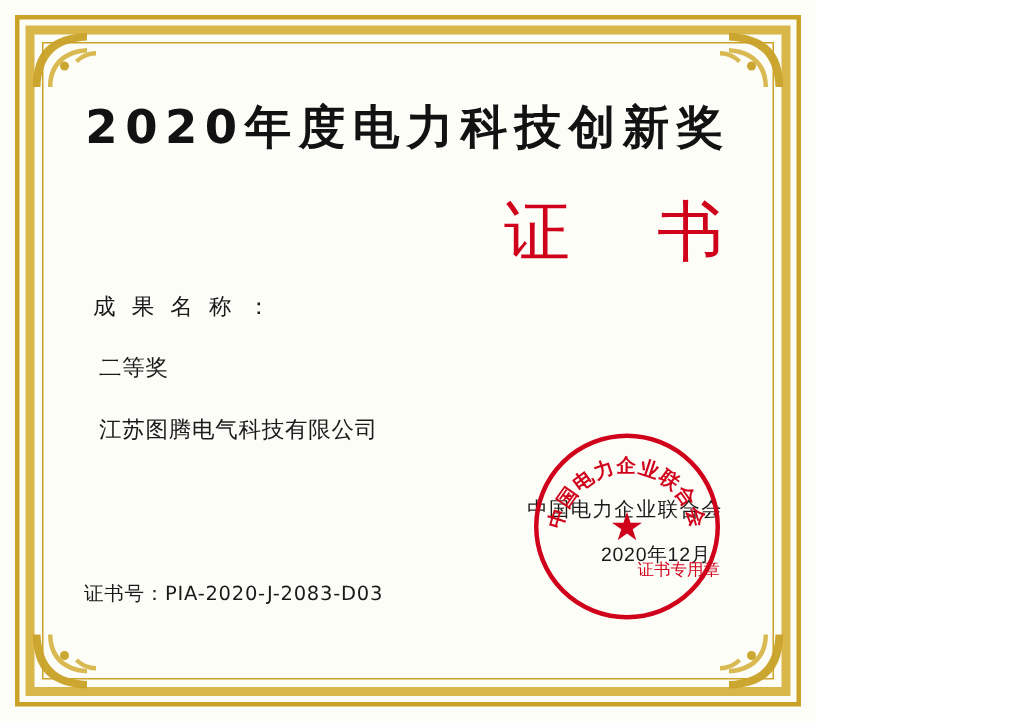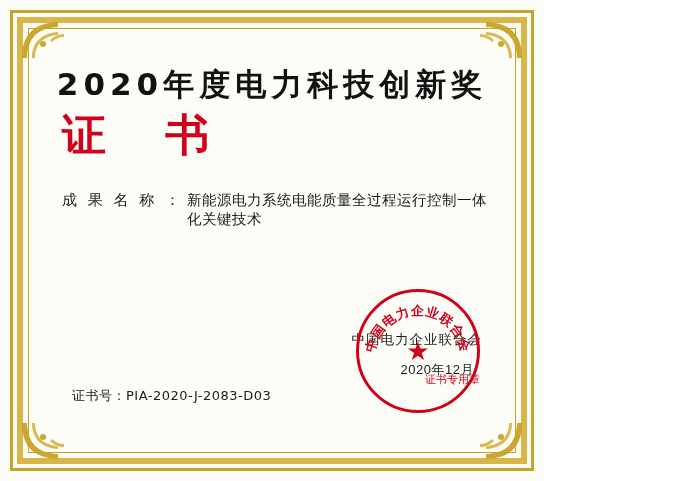--- a/index.html
+++ b/index.html
@@ -76,33 +76,33 @@
     text-align: center;
     font-family: "DejaVu Sans", "Liberation Sans", sans-serif;
     font-size: 31px;
     font-weight: bold;
     letter-spacing: 5px;
     color: #121212;
     white-space: nowrap;
   }
 
   .title-main {
-    margin-top: 4px;
-    text-align: left;
+    margin-top: 24px;
+    text-align: right;
     font-family: "DejaVu Serif", "Liberation Serif", serif;
     font-size: 44px;
-    font-weight: bold;
+    font-weight: normal;
     letter-spacing: 22px;
     text-indent: 22px;
     color: #d0021b;
     line-height: 1.15;
   }
 
   .fields {
-    margin-top: 30px;
+    margin-top: 14px;
     padding-left: 22px;
     padding-right: 10px;
   }
   .field-row {
     display: flex;
     align-items: baseline;
     margin-bottom: 22px;
     font-size: 15px;
     color: #1a1a1a;
     font-family: "DejaVu Sans", "Liberation Sans", sans-serif;
@@ -116,21 +116,21 @@
     flex: 1 1 auto;
     margin-left: 4px;
     letter-spacing: 0.5px;
   }
   .field-value.small {
     font-size: 14.5px;
   }
 
   .serial {
     position: absolute;
-    left: 32px;
+    left: 16px;
     bottom: 36px;
     font-size: 13px;
     letter-spacing: 0.5px;
     color: #1a1a1a;
     font-family: "DejaVu Sans", "Liberation Sans", sans-serif;
     white-space: nowrap;
   }
 
   
   .seal {
@@ -245,27 +245,28 @@
   <div class="content">
 
     <div class="title-year">2020年度电力科技创新奖</div>
 
     <div class="title-main">证 书</div>
 
     <div class="fields">
 
       <div class="field-row">
         <span class="field-label">成 果 名 称 ：</span>
-        <span class="field-value small">新能源电力系统电能质量全过程运行控制一体化关键技术</span>
       </div>
 
       <div class="field-row">
+        <span class="field-value">二等奖</span>
       </div>
 
       <div class="field-row">
+        <span class="field-value">江苏图腾电气科技有限公司</span>
       </div>
 
     </div>
 
     <div class="serial">证书号：PIA-2020-J-2083-D03</div>
 
     <div class="org-line">中国电力企业联合会</div>
     <div class="date-line">2020年12月</div>
 
     <div class="seal">

